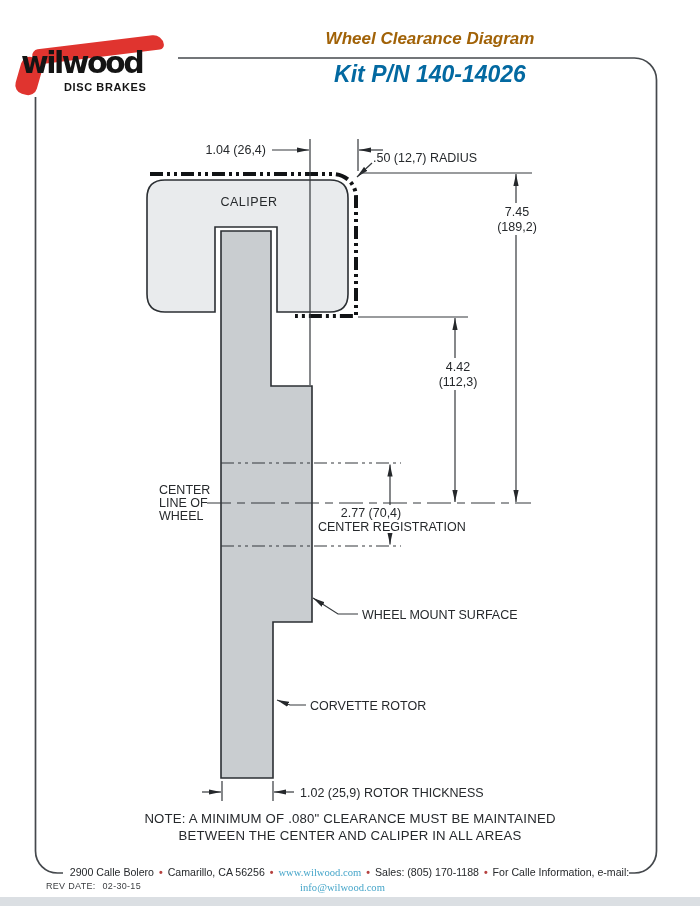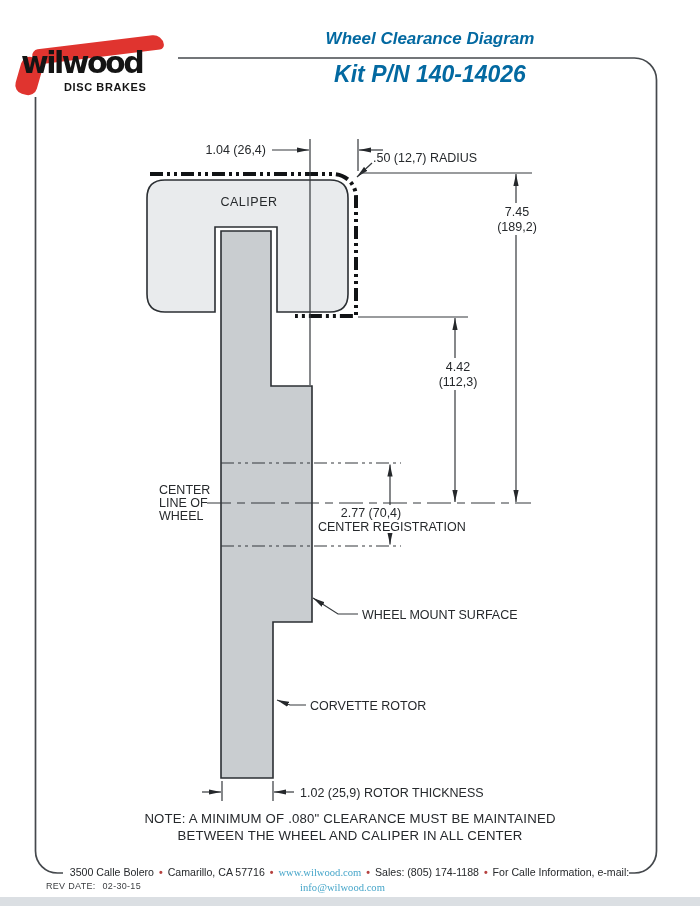--- a/index.html
+++ b/index.html
@@ -12,21 +12,21 @@
   .logo{position:absolute;left:20px;top:24px;width:158px;height:58px;background:#fff;z-index:3;margin-top:15px;}
   .swash-a{position:absolute;left:12px;top:3px;width:132px;height:15px;background:#e0342f;
            transform:rotate(-7deg);border-radius:8px 14px 6px 12px;}
   .swash-b{position:absolute;left:-2px;top:18px;width:22px;height:38px;background:#e0342f;
            transform:rotate(16deg);border-radius:9px;}
   .brand{position:absolute;left:1px;top:6px;font-family:"DejaVu Sans",sans-serif;
          font-weight:bold;font-size:30px;letter-spacing:-2.5px;color:#141414;z-index:2;}
   .tagline{position:absolute;left:44px;top:42px;font-weight:bold;
            font-size:11px;letter-spacing:0.6px;color:#141414;z-index:2;}
   .title{position:absolute;left:180px;top:29px;width:500px;text-align:center;z-index:2;
-         font-weight:bold;font-style:italic;font-size:17px;color:#0369a1;}
+         font-weight:bold;font-style:italic;font-size:17px;color:#a16207;}
   .kit{position:absolute;left:180px;top:61px;width:500px;text-align:center;z-index:2;
        font-weight:bold;font-style:italic;font-size:23px;color:#0369a1;}
 
   
   .note{position:absolute;left:0;top:810px;width:700px;text-align:center;z-index:2;
         font-size:13.2px;line-height:17px;color:#26292c;letter-spacing:0.2px;}
 
   
   .footer-line{position:absolute;left:35px;top:865px;width:622px;text-align:center;z-index:3;
                font-size:10.6px;color:#26292c;line-height:15px;}
@@ -111,32 +111,32 @@
     <div class="swash-a"></div>
     <div class="swash-b"></div>
     <div class="brand">wilwood</div>
     <div class="tagline">DISC BRAKES</div>
   </div>
   <div class="title">Wheel Clearance Diagram</div>
   <div class="kit">Kit P/N 140-14026</div>
 
   <div class="note">
     <div>NOTE: A MINIMUM OF .080" CLEARANCE MUST BE MAINTAINED</div>
-    <div>BETWEEN THE WHEEL AND CALIPER IN ALL CENTER</div>
+    <div>BETWEEN THE CENTER AND CALIPER IN ALL AREAS</div>
   </div>
 
   <div class="footer-line">
     <span class="wrap">
-      <span>3500 Calle Bolero</span>
+      <span>2900 Calle Bolero</span>
       <span class="sep">•</span>
-      <span>Camarillo, CA 57716</span>
+      <span>Camarillo, CA 56256</span>
       <span class="sep">•</span>
       <span class="link">www.wilwood.com</span>
       <span class="sep">•</span>
-      <span>Sales: (805) 174-1188</span>
+      <span>Sales: (805) 170-1188</span>
       <span class="sep">•</span>
       <span>For Calle Information, e-mail:</span>
       <span class="link">info@wilwood.com</span>
     </span>
   </div>
   <div class="revdate">
     <span>REV DATE:</span><span>02-30-15</span>
   </div>
   <div class="bottom-strip"></div>
 

